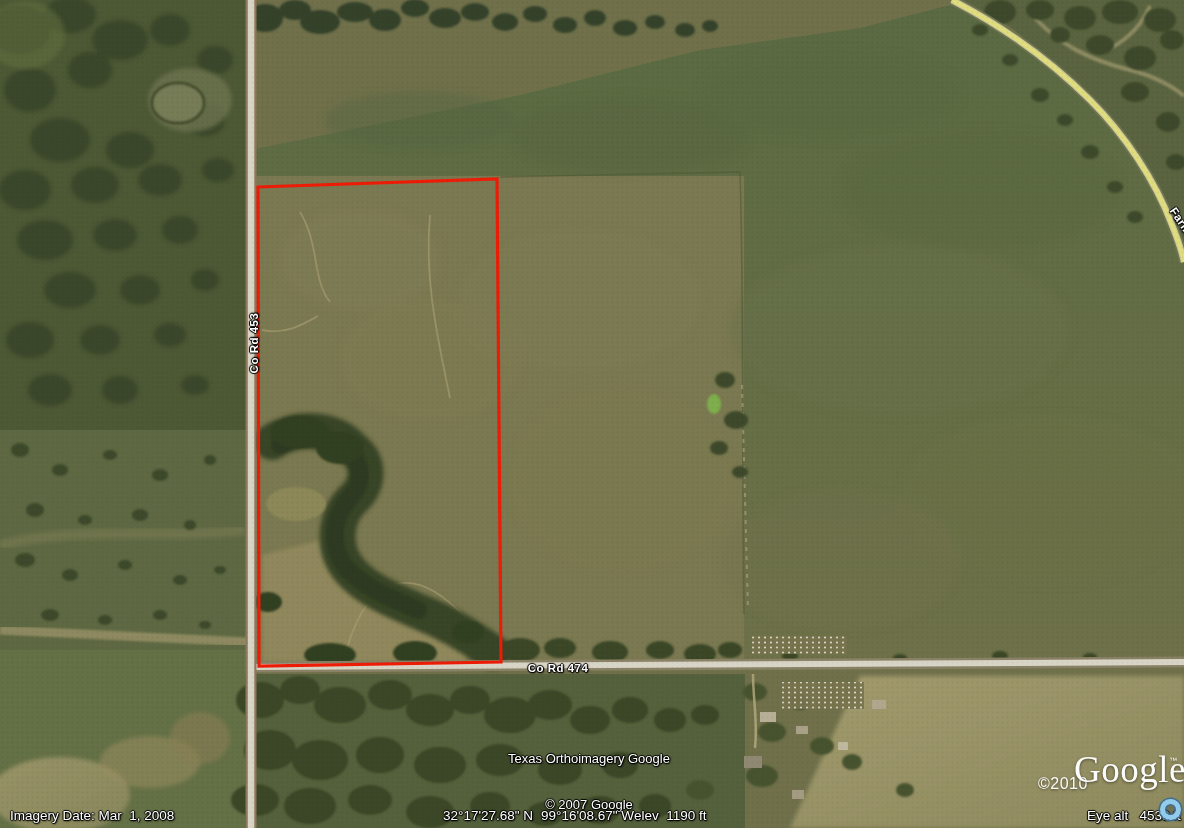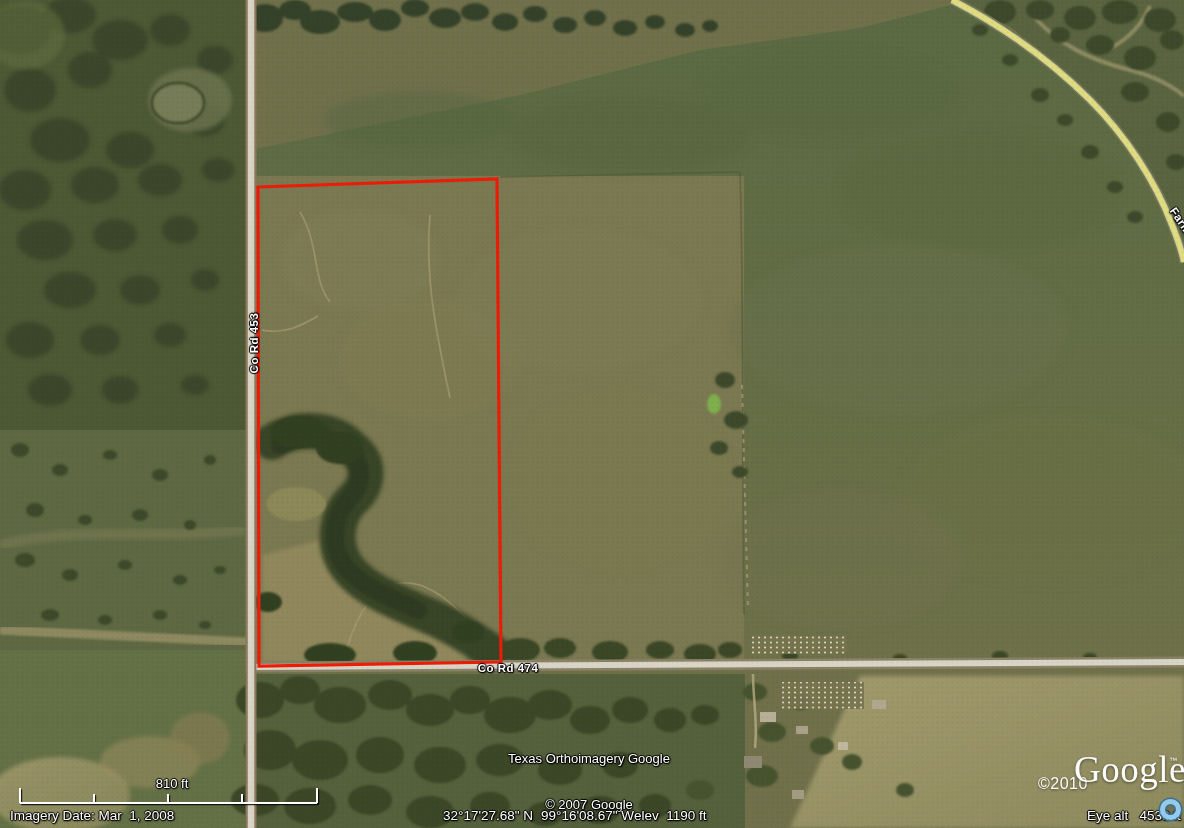--- a/index.html
+++ b/index.html
@@ -15,21 +15,21 @@
     background-size:5px 5px;
   }
   
   .halo{
     color:var(--label-white,#fff);
     text-shadow:-1px 0 1px #000,1px 0 1px #000,0 -1px 1px #000,0 1px 1px #000,1px 1px 2px #000;
     white-space:pre;
   }
   .roadlbl{position:absolute;font-size:11.5px;font-weight:bold;letter-spacing:.5px;}
   .lbl-453{left:254px;top:343px;transform:translate(-50%,-50%) rotate(-90deg);}
-  .lbl-474{left:508px;top:668px;transform:translate(-50%,-50%);}
+  .lbl-474{left:558px;top:668px;transform:translate(-50%,-50%);}
   .lbl-farm{left:1181px;top:221px;transform:translate(-50%,-50%) rotate(56deg);}
   .lbl-program{position:absolute;left:589px;top:758px;transform:translate(-50%,-50%);font-size:13px;}
   .lbl-g2011{position:absolute;left:589px;top:804px;transform:translate(-50%,-50%);font-size:13px;}
   
   .wm{position:absolute;left:1038px;top:744px;width:150px;height:56px;color:#fff;
       text-shadow:0 1px 3px rgba(0,0,0,.55);}
   .wm .yr{position:absolute;left:0;top:31px;font-size:16px;letter-spacing:.5px;opacity:.95;}
   .wm .brand{position:absolute;left:36px;top:0;font-family:"Liberation Serif",serif;
       font-size:37px;line-height:52px;letter-spacing:.5px;opacity:.97;}
   .wm .tm{position:absolute;left:131px;top:12px;font-size:8px;opacity:.95;}
@@ -345,31 +345,20 @@
 
   <span class="halo lbl-program">Texas Orthoimagery Google</span>
   <span class="halo lbl-g2011">© 2007 Google</span>
 
   <div class="wm">
     <span class="yr">©2010</span>
     <span class="brand">Google</span>
     <span class="tm">™</span>
   </div>
 
-  <div class="scalebar">
-    <svg width="312" height="40" viewBox="0 0 312 40">
-      <g stroke="#000" stroke-width="2" opacity=".8" fill="none" transform="translate(1.2,1.2)">
-        <path d="M6,33 L303,33 M6,33 L6,18 M303,33 L303,18 M80,33 L80,24 M154,33 L154,24 M228,33 L228,24"></path>
-      </g>
-      <g stroke="#fff" stroke-width="2" fill="none">
-        <path d="M6,33 L303,33 M6,33 L6,18 M303,33 L303,18 M80,33 L80,24 M154,33 L154,24 M228,33 L228,24"></path>
-      </g>
-    </svg>
-    <span class="halo slabel">810 ft</span>
-  </div>
 
   <span class="status halo st-date">Imagery Date: Mar  1, 2008</span>
   <span class="status halo st-lat">32°17'27.68" N</span>
   <span class="status halo st-lon">99°16'08.67" W</span>
   <span class="status halo st-elev">elev  1190 ft</span>
   <span class="status halo st-eye">Eye alt   4538 ft</span>
   <div class="ring"></div>
 
 </div>
 

